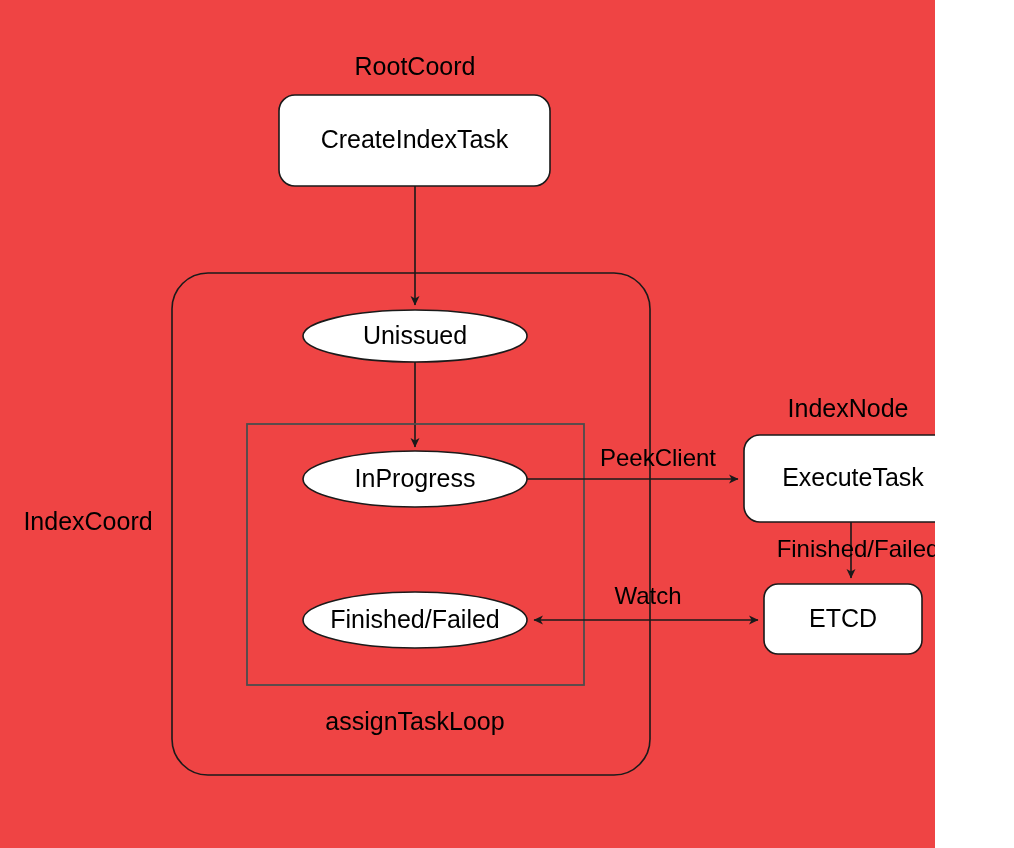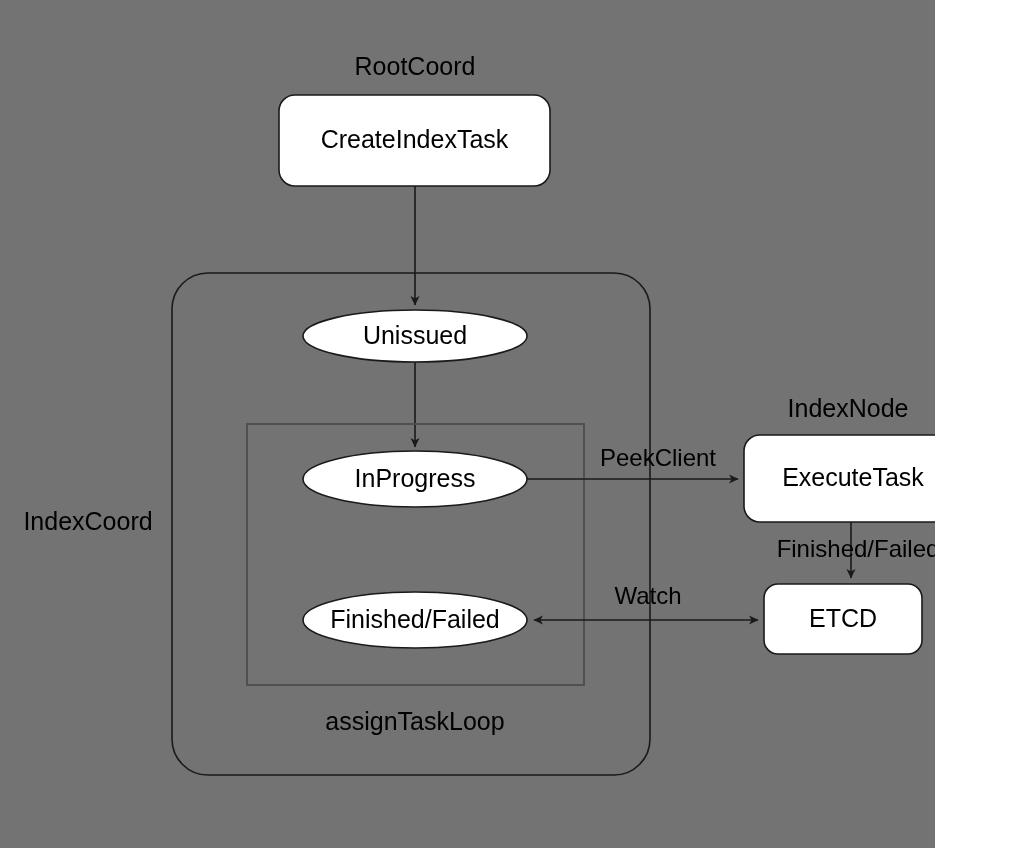--- a/index.html
+++ b/index.html
@@ -8,21 +8,21 @@
     background: #ffffff;
   }
   body {
     font-family: "Liberation Sans", sans-serif;
     -webkit-font-smoothing: antialiased;
   }
   #canvas {
     position: relative;
     width: 935px;
     height: 848px;
-    background: #737373;
+    background: #ef4444;
     overflow: hidden;
   }
   #diagram-svg {
     position: absolute;
     top: 0;
     left: 0;
     width: 1014px;
     height: 848px;
   }
   .shape-stroke {

